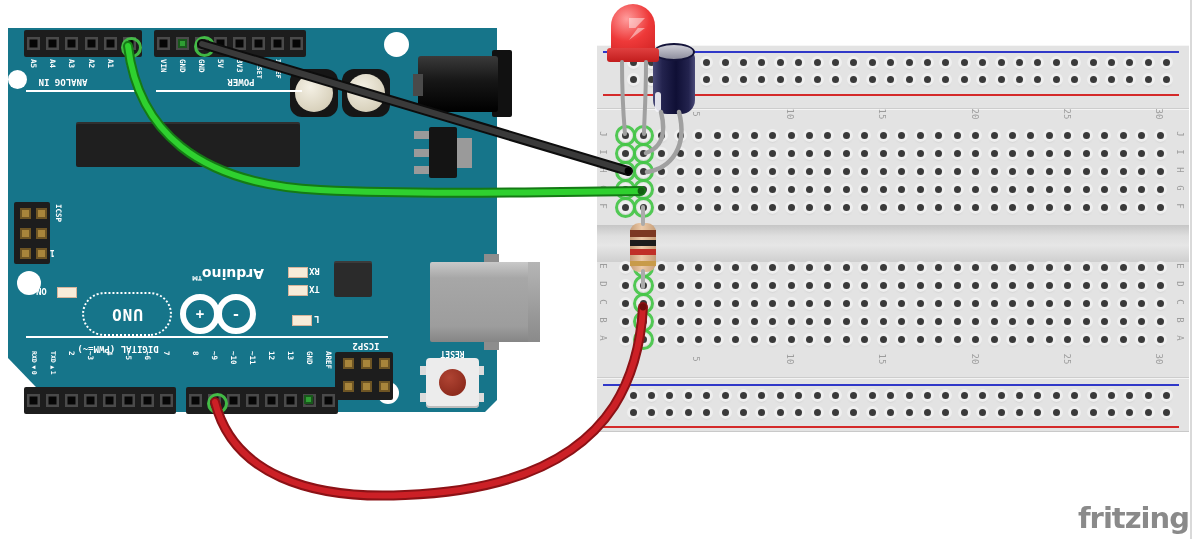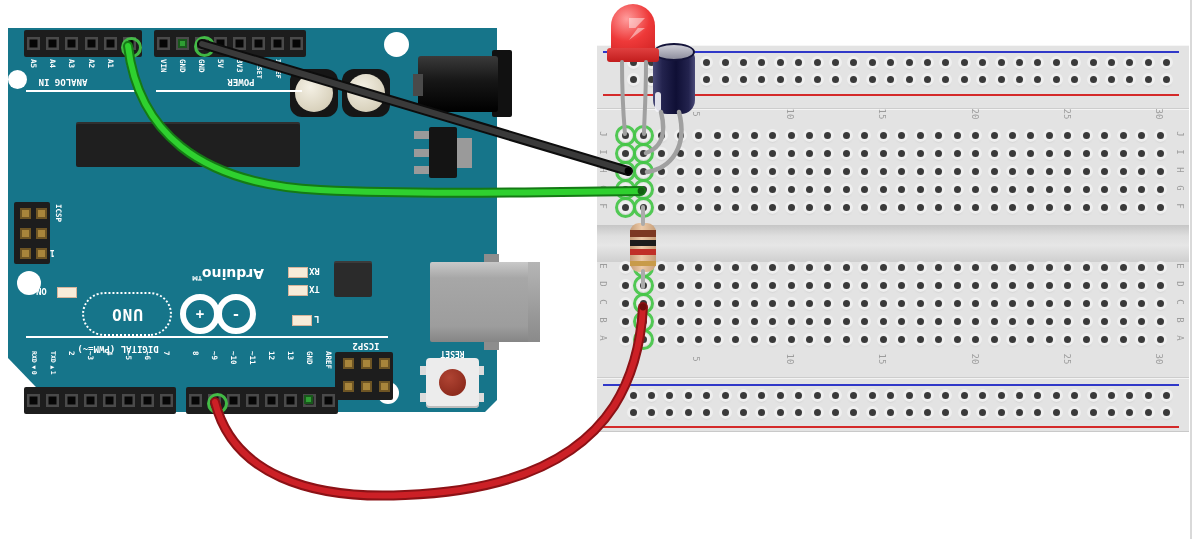--- a/index.html
+++ b/index.html
@@ -720,14 +720,15 @@
     </g>
     <g>
       <path class="w2o" d="M215,402 C233,474 310,500 405,495 C508,491 578,461 614,406 C633,376 641,342 643,307" stroke-width="10" fill="none" stroke-linecap="round"></path>
       <path class="w2c" d="M215,402 C233,474 310,500 405,495 C508,491 578,461 614,406 C633,376 641,342 643,307" stroke-width="6" fill="none" stroke-linecap="round"></path>
     </g>
     <circle cx="641" cy="191" r="3.4" fill="#135e13"></circle>
     <circle cx="628" cy="171" r="3.4" fill="#000"></circle>
     <circle cx="643" cy="307" r="3.4" fill="#6f0d0d"></circle>
   </svg>
 
+  <div class="fritzing">fritzing</div>
   <div class="edgeline"></div>
 </div>
 
 </body></html>

